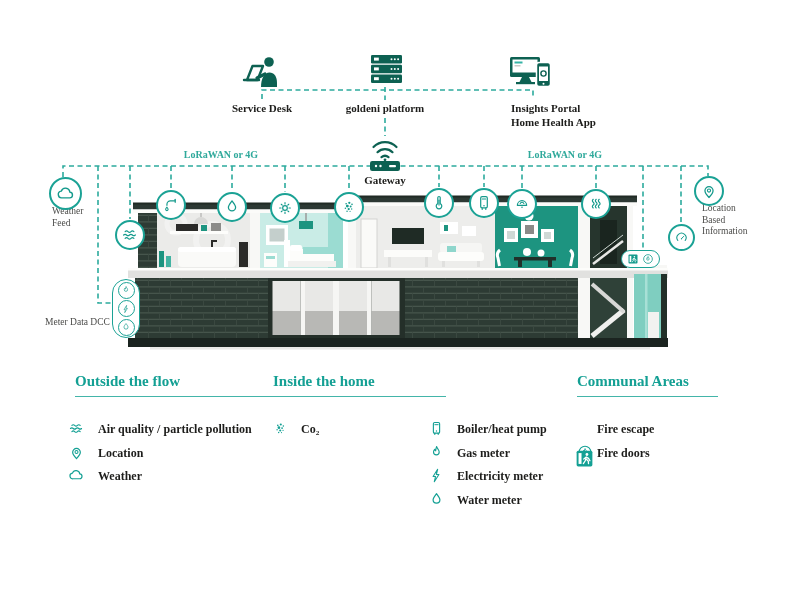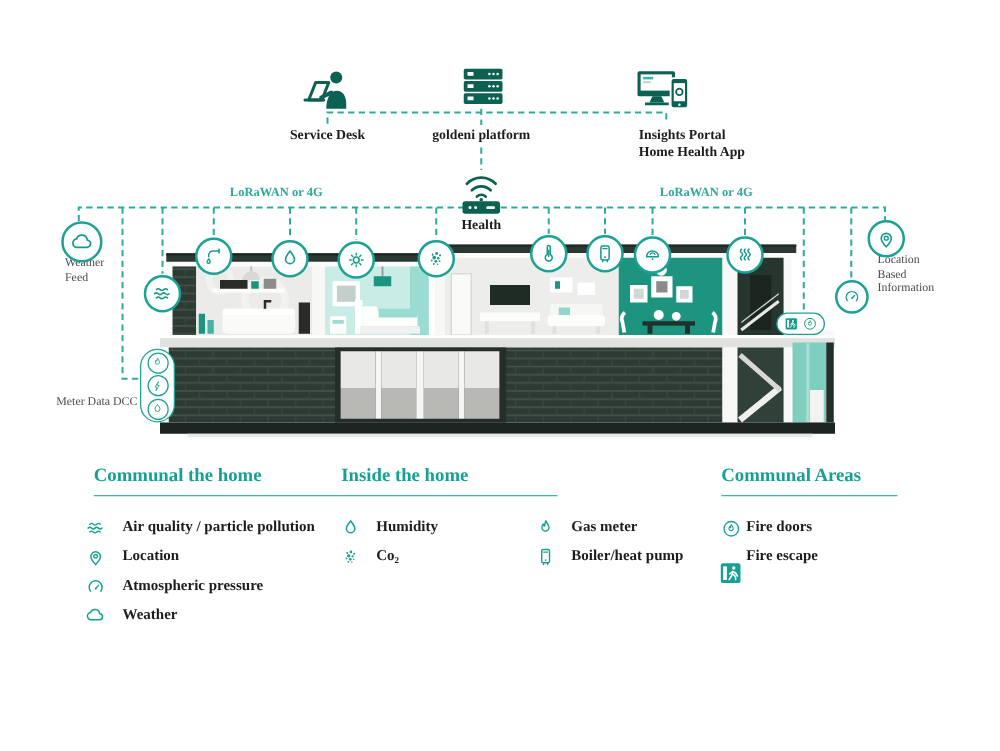--- a/index.html
+++ b/index.html
@@ -27,21 +27,21 @@
         display:flex;align-items:center;justify-content:center;color:#149a8c;}
   .mini svg{width:10px;height:10px;}
   .hpill{position:absolute;left:621px;top:250px;width:39px;height:18px;background:#fff;
          border:1.6px solid #1ba295;border-radius:10px;box-sizing:border-box;display:flex;
          align-items:center;justify-content:center;gap:3px;color:#149a8c;}
   .hpill svg{width:12px;height:12px;}
   
   .heading{position:absolute;font-size:15px;font-weight:bold;color:#14a094;}
   .rule{position:absolute;height:0;border-top:1.5px solid #43b5a9;}
   .lgcol{position:absolute;top:414px;}
-  .lgrow{display:flex;align-items:flex-start;height:23.4px;}
+  .lgrow{display:flex;align-items:flex-end;height:23.4px;}
   .lgrow .ic{flex:0 0 17px;width:17px;height:17px;margin-right:12px;color:#14a094;
              display:flex;align-items:center;justify-content:center;}
   .lgrow .ic svg{width:17px;height:17px;}
   .lgcol.outside .lgrow .ic{margin-right:13px;}
   .lgcol.communal .lgrow .ic{flex:0 0 16px;width:16px;margin-right:4px;}
   .lgcol.communal .lgrow .ic svg{width:16px;height:16px;}
   .lgrow .txt{font-size:12px;font-weight:bold;color:#1d1d1b;white-space:nowrap;}
   .runner{position:absolute;left:574px;top:448px;width:21px;height:21px;color:#14a094;}
   .runner svg{width:21px;height:21px;}
 </style>
@@ -339,21 +339,21 @@
       <rect x="389" y="165" width="7" height="2.2" rx="1" fill="#ffffff"></rect>
     </g>
   </svg>
 
   <div class="tlabel center" style="left:212px;top:102px;width:100px">Service Desk</div>
   <div class="tlabel center" style="left:325px;top:102px;width:120px">goldeni platform</div>
   <div class="tlabel" style="left:511px;top:102px;width:120px">
     <div>Insights Portal</div>
     <div>Home Health App</div>
   </div>
-  <div class="tlabel center" style="left:345px;top:174px;width:80px">Health</div>
+  <div class="tlabel center" style="left:345px;top:174px;width:80px">Gateway</div>
   <div class="lora" style="left:173px;top:149px">LoRaWAN or 4G</div>
   <div class="lora" style="left:517px;top:149px">LoRaWAN or 4G</div>
 
   <div class="slabel" style="left:52px;top:206px">
     <div>Weather</div>
     <div>Feed</div>
   </div>
   <div class="slabel" style="left:45px;top:317px;white-space:nowrap">Meter Data DCC</div>
   <div class="slabel" style="left:702px;top:203px">
     <div>Location</div>
@@ -441,21 +441,21 @@
   </div>
   <div class="hpill">
     <svg viewBox="0 0 24 24">
         <use href="#sym-exitman"></use>
       </svg>
     <svg viewBox="0 0 24 24">
         <use href="#sym-flamecircle"></use>
       </svg>
   </div>
 
-  <div class="heading" style="left:75px;top:373px">Communal the home</div>
+  <div class="heading" style="left:75px;top:373px">Outside the flow</div>
   <div class="rule" style="left:75px;top:396px;width:198px"></div>
   <div class="heading" style="left:273px;top:373px">Inside the home</div>
   <div class="rule" style="left:273px;top:396px;width:173px"></div>
   <div class="heading" style="left:577px;top:373px">Communal Areas</div>
   <div class="rule" style="left:577px;top:396px;width:141px"></div>
 
   <div class="lgcol outside" style="left:68px">
     <div class="lgrow">
       <span class="ic">
           <svg viewBox="0 0 24 24">
@@ -468,86 +468,86 @@
       <span class="ic">
           <svg viewBox="0 0 24 24">
             <use href="#sym-pin"></use>
           </svg>
         </span>
       <span class="txt">Location</span>
       </div>
     <div class="lgrow">
       <span class="ic">
           <svg viewBox="0 0 24 24">
-            <use href="#sym-gauge"></use>
-          </svg>
-        </span>
-      <span class="txt">Atmospheric pressure</span>
-      </div>
-    <div class="lgrow">
-      <span class="ic">
-          <svg viewBox="0 0 24 24">
             <use href="#sym-cloud"></use>
           </svg>
         </span>
       <span class="txt">Weather</span>
       </div>
   </div>
 
   <div class="lgcol" style="left:272px">
     <div class="lgrow">
       <span class="ic">
           <svg viewBox="0 0 24 24">
+            <use href="#sym-co2"></use>
+          </svg>
+        </span>
+      <span class="txt">Co₂</span>
+      </div>
+  </div>
+
+  <div class="lgcol" style="left:428px">
+    <div class="lgrow">
+      <span class="ic">
+          <svg viewBox="0 0 24 24">
+            <use href="#sym-boiler"></use>
+          </svg>
+        </span>
+      <span class="txt">Boiler/heat pump</span>
+      </div>
+    <div class="lgrow">
+      <span class="ic">
+          <svg viewBox="0 0 24 24">
+            <use href="#sym-flame"></use>
+          </svg>
+        </span>
+      <span class="txt">Gas meter</span>
+      </div>
+    <div class="lgrow">
+      <span class="ic">
+          <svg viewBox="0 0 24 24">
+            <use href="#sym-bolt"></use>
+          </svg>
+        </span>
+      <span class="txt">Electricity meter</span>
+      </div>
+    <div class="lgrow">
+      <span class="ic">
+          <svg viewBox="0 0 24 24">
             <use href="#sym-drop"></use>
           </svg>
         </span>
-      <span class="txt">Humidity</span>
-      </div>
-    <div class="lgrow">
-      <span class="ic">
-          <svg viewBox="0 0 24 24">
-            <use href="#sym-co2"></use>
-          </svg>
-        </span>
-      <span class="txt">Co₂</span>
-      </div>
-  </div>
-
-  <div class="lgcol" style="left:428px">
-    <div class="lgrow">
-      <span class="ic">
-          <svg viewBox="0 0 24 24">
-            <use href="#sym-flame"></use>
-          </svg>
-        </span>
-      <span class="txt">Gas meter</span>
-      </div>
-    <div class="lgrow">
-      <span class="ic">
-          <svg viewBox="0 0 24 24">
-            <use href="#sym-boiler"></use>
-          </svg>
-        </span>
-      <span class="txt">Boiler/heat pump</span>
+      <span class="txt">Water meter</span>
       </div>
   </div>
 
   <div class="lgcol communal" style="left:577px">
-    <div class="lgrow">
-      <span class="ic">
-          <svg viewBox="0 0 24 24">
-            <use href="#sym-flamecircle"></use>
-          </svg>
-        </span>
-      <span class="txt">Fire doors</span>
-      </div>
     <div class="lgrow">
       <span class="ic"></span>
       <span class="txt">Fire escape</span>
       </div>
+    <div class="lgrow">
+      <span class="ic">
+          <svg viewBox="0 0 24 24">
+            <use href="#sym-flamecircle"></use>
+          </svg>
+        </span>
+      <span class="txt">Fire doors</span>
+      </div>
   </div>
   <div class="runner">
     <svg viewBox="0 0 24 24">
         <use href="#sym-exitman"></use>
       </svg>
   </div>
 
 </div>
 
 </body></html>

